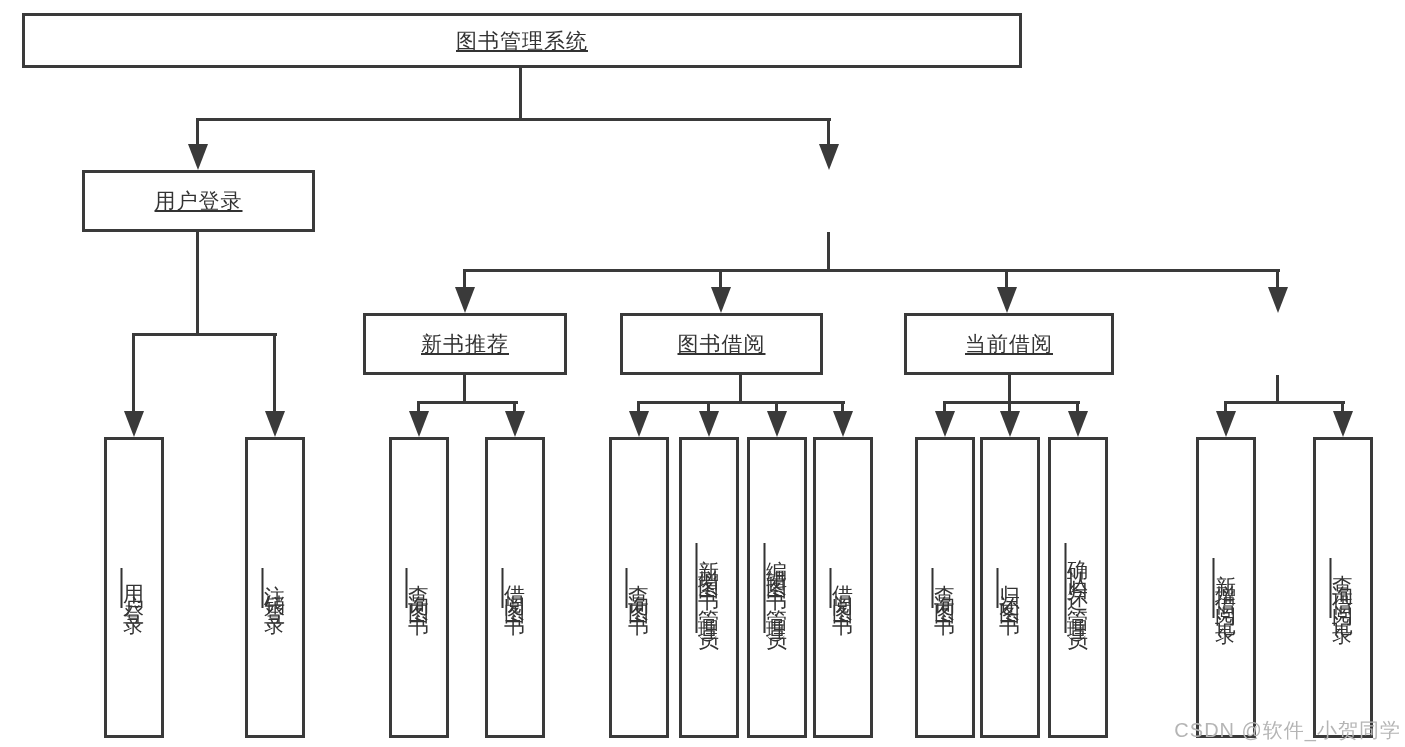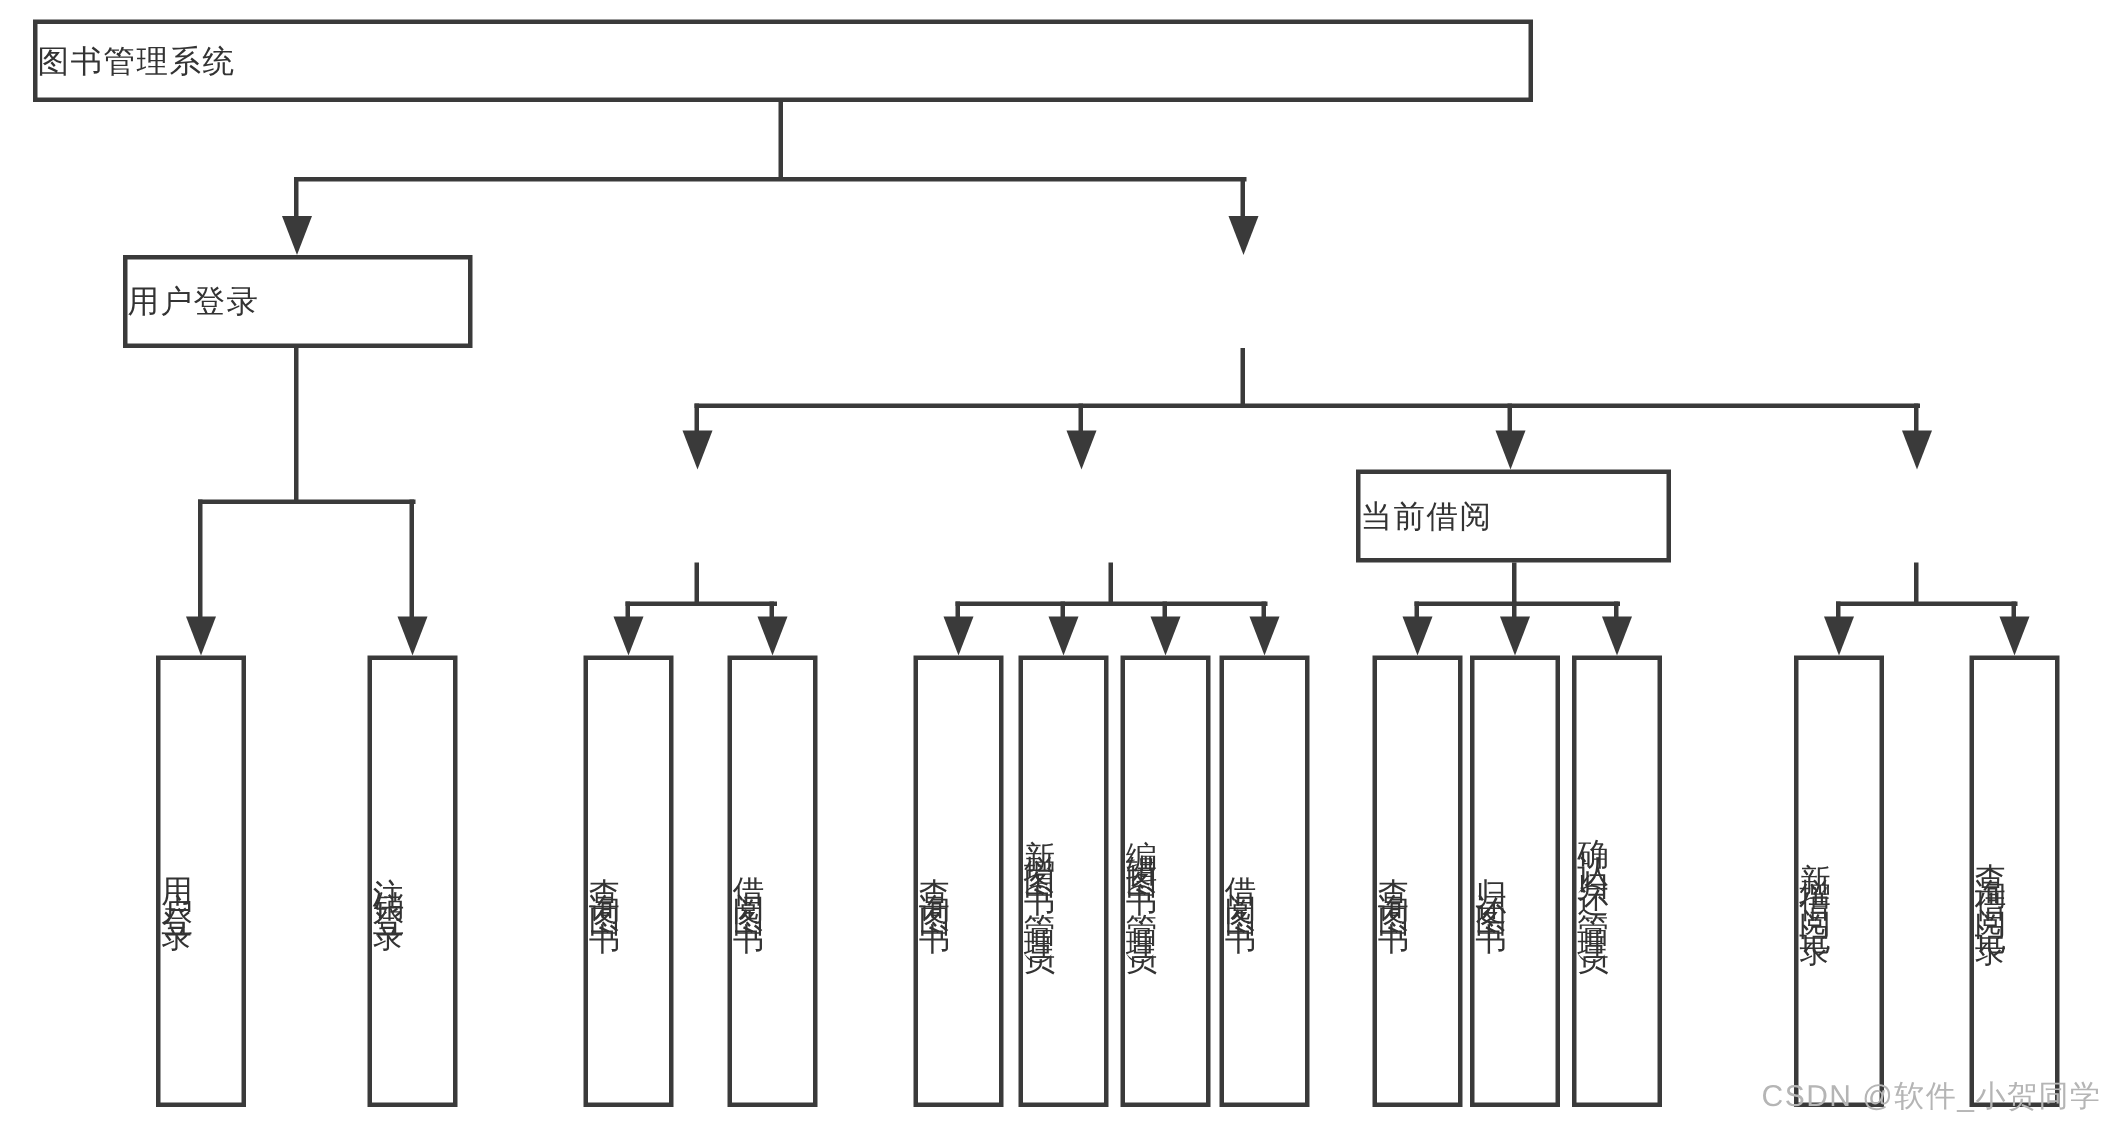--- a/index.html
+++ b/index.html
@@ -4,22 +4,22 @@
 <style>
   html,body{margin:0;padding:0;background:#fff;}
   body{
     width:1405px;height:747px;position:relative;overflow:hidden;
     font-family:"Liberation Sans",sans-serif;
   }
   .canvas{position:absolute;left:0;top:0;width:1405px;height:747px;}
   .node{
     position:absolute;box-sizing:border-box;
     border:3px solid #3a3a3a;background:#fff;
-    display:flex;align-items:center;justify-content:flex-start;
-    color:#333;font-size:21px;letter-spacing:1px;
+    display:flex;align-items:center;justify-content:center;
+    color:#333;font-size:21px;letter-spacing:1px;text-decoration:underline;
   }
   .node.leaf span{
     writing-mode:vertical-rl;text-orientation:mixed;
     letter-spacing:10px;line-height:1;font-size:21px;
   }
   .vl{position:absolute;width:3px;background:#3a3a3a;}
   .hl{position:absolute;height:3px;background:#3a3a3a;}
   .arr{
     position:absolute;width:0;height:0;
     border-left:10px solid transparent;border-right:10px solid transparent;
@@ -36,20 +36,26 @@
 <div class="canvas">
 
   <div class="node" style="left:22px;top:13px;width:1000px;height:55px">
     <span>图书管理系统</span>
   </div>
 
   <div class="node" style="left:82px;top:170px;width:233px;height:62px">
     <span>用户登录</span>
   </div>
 
+  <div class="node" style="left:363px;top:313px;width:204px;height:62px">
+    <span>新书推荐</span>
+  </div>
+  <div class="node" style="left:620px;top:313px;width:203px;height:62px">
+    <span>图书借阅</span>
+  </div>
   <div class="node" style="left:904px;top:313px;width:210px;height:62px">
     <span>当前借阅</span>
   </div>
 
   <div class="node leaf" style="left:104px;top:437px;width:60px;height:301px">
     <span>用户登录</span>
   </div>
   <div class="node leaf" style="left:245px;top:437px;width:60px;height:301px">
     <span>注销登录</span>
   </div>

